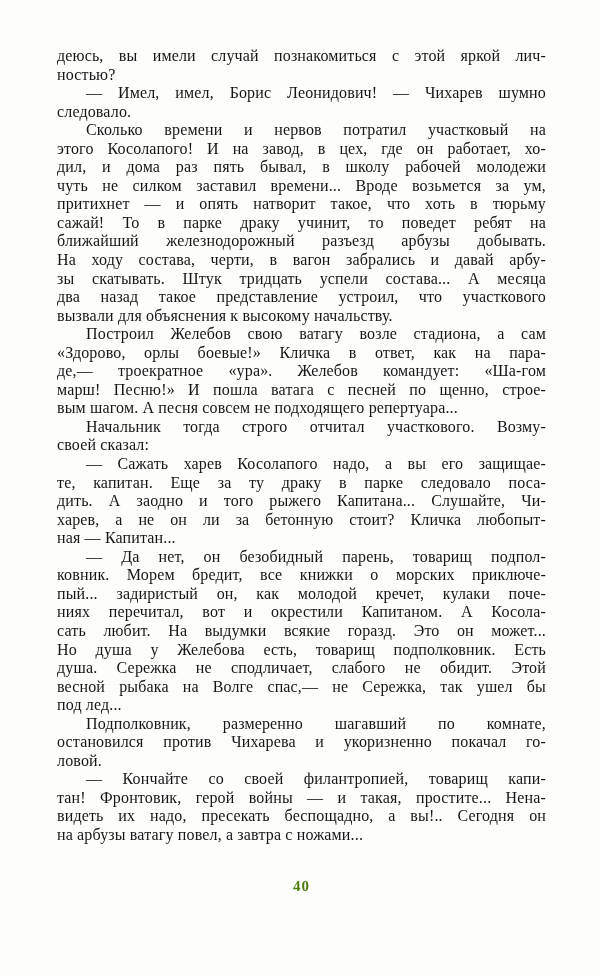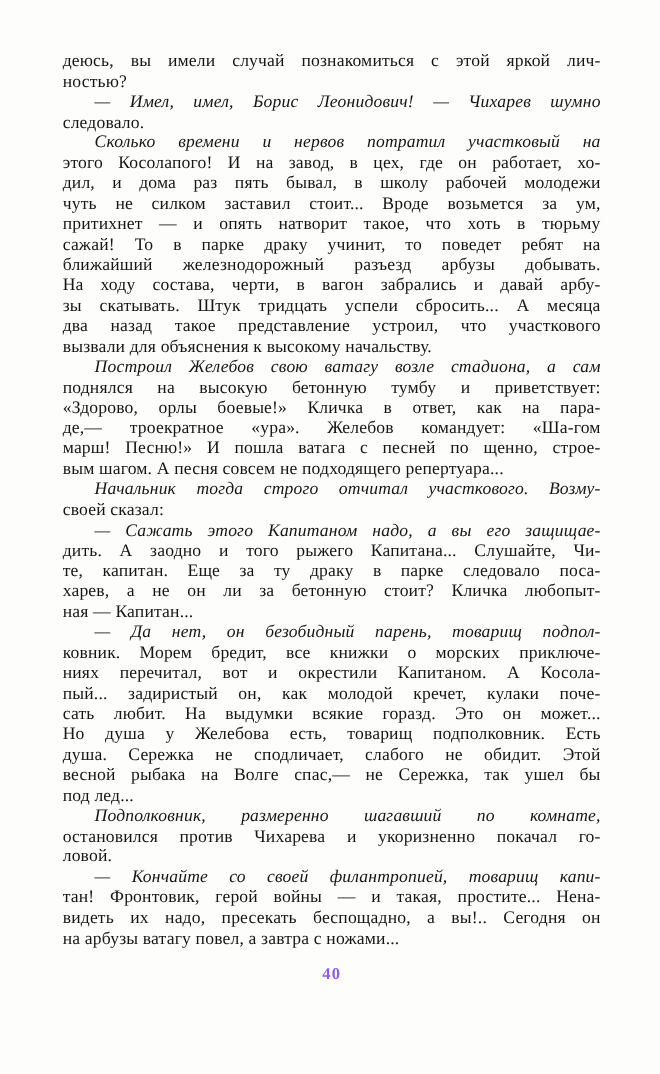--- a/index.html
+++ b/index.html
@@ -32,71 +32,69 @@
     text-align: justify;
     text-align-last: justify;
     white-space: normal;
   }
   .line.end {
     text-align: center;
     text-align-last: left;
   }
   .line.indent {
     text-indent: 29px;
-    font-style: italic;
   }
   .folio {
     position: absolute;
     left: 57px;
     top: 878px;
     width: 489px;
     text-align: center;
     font-size: 15px;
     font-weight: bold;
-    color: #8b5cf6;
+    color: #4d7c0f;
     letter-spacing: 1px;
   }
 </style>
 </head>
 <body>
 
 <div class="page">
   <div class="text-block">
     <div class="line j">деюсь, вы имели случай познакомиться с этой яркой лич-</div>
     <div class="line end">ностью?</div>
     <div class="line j indent">— Имел, имел, Борис Леонидович! — Чихарев шумно</div>
     <div class="line end">следовало.</div>
     <div class="line j indent">Сколько времени и нервов потратил участковый на</div>
     <div class="line j">этого Косолапого! И на завод, в цех, где он работает, хо-</div>
     <div class="line j">дил, и дома раз пять бывал, в школу рабочей молодежи</div>
-    <div class="line j">чуть не силком заставил стоит... Вроде возьмется за ум,</div>
+    <div class="line j">чуть не силком заставил времени... Вроде возьмется за ум,</div>
     <div class="line j">притихнет — и опять натворит такое, что хоть в тюрьму</div>
     <div class="line j">сажай! То в парке драку учинит, то поведет ребят на</div>
     <div class="line j">ближайший железнодорожный разъезд арбузы добывать.</div>
     <div class="line j">На ходу состава, черти, в вагон забрались и давай арбу-</div>
-    <div class="line j">зы скатывать. Штук тридцать успели сбросить... А месяца</div>
+    <div class="line j">зы скатывать. Штук тридцать успели состава... А месяца</div>
     <div class="line j">два назад такое представление устроил, что участкового</div>
     <div class="line end">вызвали для объяснения к высокому начальству.</div>
     <div class="line j indent">Построил Желебов свою ватагу возле стадиона, а сам</div>
-    <div class="line j">поднялся на высокую бетонную тумбу и приветствует:</div>
     <div class="line j">«Здорово, орлы боевые!» Кличка в ответ, как на пара-</div>
     <div class="line j">де,— троекратное «ура». Желебов командует: «Ша-гом</div>
     <div class="line j">марш! Песню!» И пошла ватага с песней по щенно, строе-</div>
     <div class="line end">вым шагом. А песня совсем не подходящего репертуара...</div>
     <div class="line j indent">Начальник тогда строго отчитал участкового. Возму-</div>
     <div class="line end">своей сказал:</div>
-    <div class="line j indent">— Сажать этого Капитаном надо, а вы его защищае-</div>
+    <div class="line j indent">— Сажать харев Косолапого надо, а вы его защищае-</div>
+    <div class="line j">те, капитан. Еще за ту драку в парке следовало поса-</div>
     <div class="line j">дить. А заодно и того рыжего Капитана... Слушайте, Чи-</div>
-    <div class="line j">те, капитан. Еще за ту драку в парке следовало поса-</div>
     <div class="line j">харев, а не он ли за бетонную стоит? Кличка любопыт-</div>
     <div class="line end">ная — Капитан...</div>
     <div class="line j indent">— Да нет, он безобидный парень, товарищ подпол-</div>
     <div class="line j">ковник. Морем бредит, все книжки о морских приключе-</div>
+    <div class="line j">пый... задиристый он, как молодой кречет, кулаки поче-</div>
     <div class="line j">ниях перечитал, вот и окрестили Капитаном. А Косола-</div>
-    <div class="line j">пый... задиристый он, как молодой кречет, кулаки поче-</div>
     <div class="line j">сать любит. На выдумки всякие горазд. Это он может...</div>
     <div class="line j">Но душа у Желебова есть, товарищ подполковник. Есть</div>
     <div class="line j">душа. Сережка не сподличает, слабого не обидит. Этой</div>
     <div class="line j">весной рыбака на Волге спас,— не Сережка, так ушел бы</div>
     <div class="line end">под лед...</div>
     <div class="line j indent">Подполковник, размеренно шагавший по комнате,</div>
     <div class="line j">остановился против Чихарева и укоризненно покачал го-</div>
     <div class="line end">ловой.</div>
     <div class="line j indent">— Кончайте со своей филантропией, товарищ капи-</div>
     <div class="line j">тан! Фронтовик, герой войны — и такая, простите... Нена-</div>

